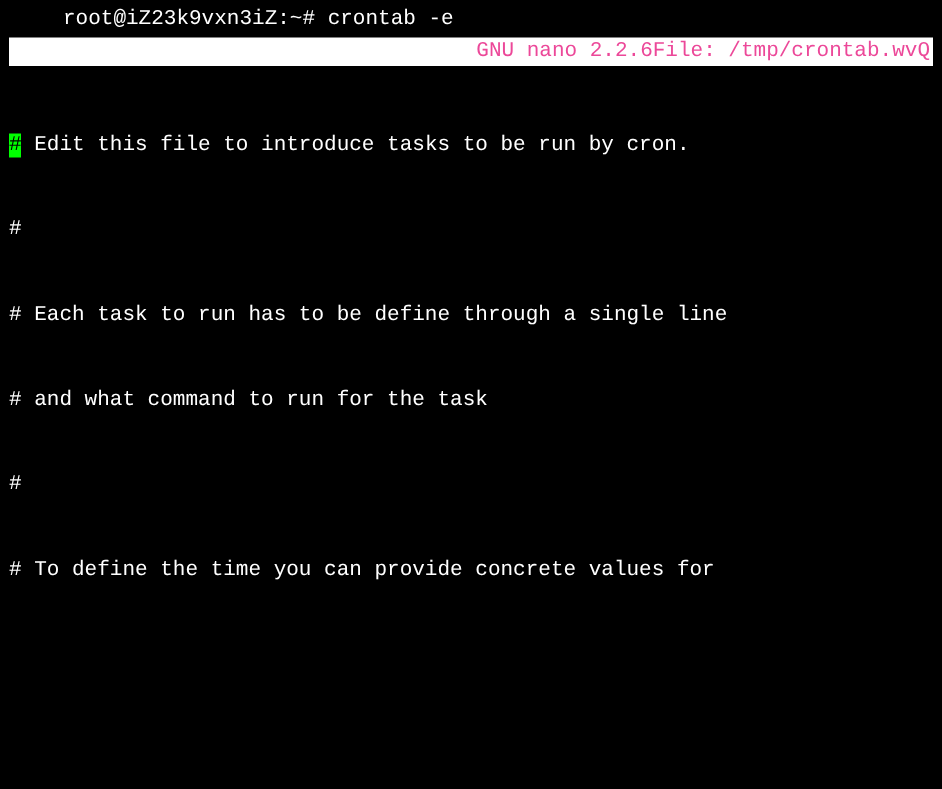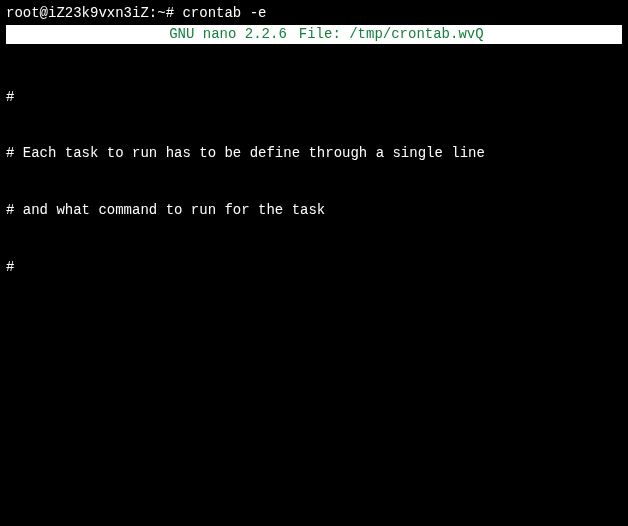--- a/index.html
+++ b/index.html
@@ -15,37 +15,37 @@
       line-height: 1.35;
       width: 628px;
       height: 526px;
       overflow: hidden;
     }
     .terminal {
       padding: 4px 6px;
     }
     .prompt-line {
       white-space: pre;
+      margin-left: 36px;
     }
     .status-bar {
       background: #fff;
-      color: #15803d;
+      color: #ec4899;
       display: flex;
-      justify-content: center;
+      justify-content: flex-end;
       padding: 0 2px;
       margin-top: 2px;
       margin-bottom: 6px;
       white-space: pre;
     }
     .status-left {
       padding-left: 8px;
     }
     .status-right {
       padding-right: 0;
-      margin-left: 12px;
     }
     .editor-content {
       white-space: pre;
     }
     .editor-line {
       display: block;
       white-space: pre;
     }
     .cursor-hash {
       background: #00ff00;
@@ -58,24 +58,26 @@
 
 <div class="terminal">
   <div class="prompt-line">root@iZ23k9vxn3iZ:~# crontab -e</div>
 
   <div class="status-bar">
     <span class="status-left">  GNU nano 2.2.6</span>
     <span class="status-right">File: /tmp/crontab.wvQ</span>
   </div>
 
   <div class="editor-content">
+    <span class="editor-line"><span class="cursor-hash">#</span><span> Edit this file to introduce tasks to be run by cron.</span></span>
     <span class="editor-line">#</span>
     <span class="editor-line"># Each task to run has to be define through a single line</span>
     <span class="editor-line"># and what command to run for the task</span>
     <span class="editor-line">#</span>
+    <span class="editor-line"># To define the time you can provide concrete values for</span>
     
     
     
     
     
     
     
     
     
     

